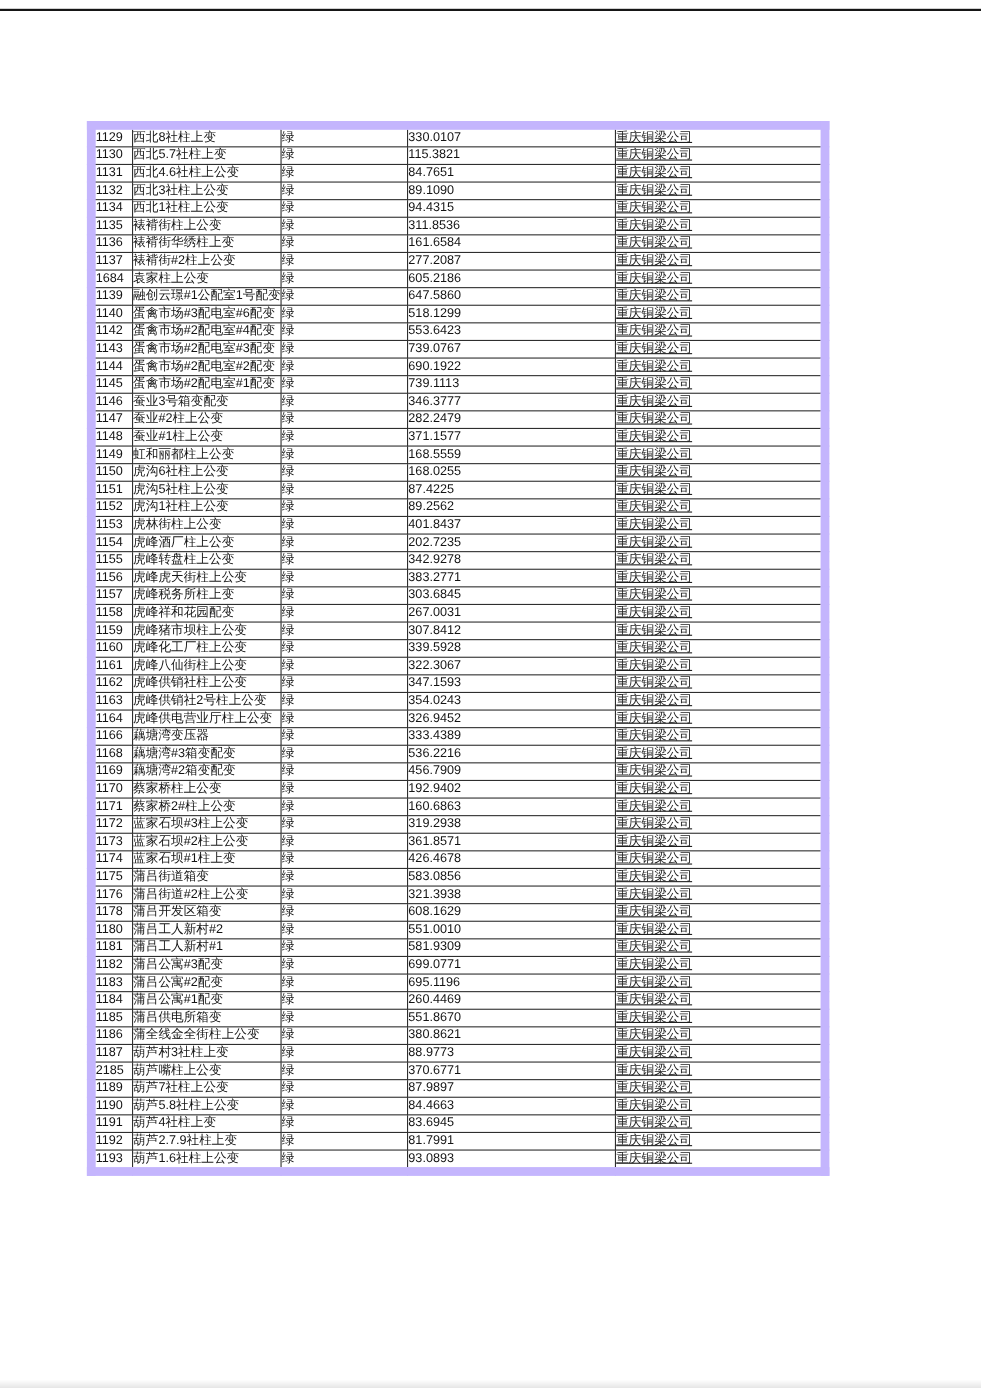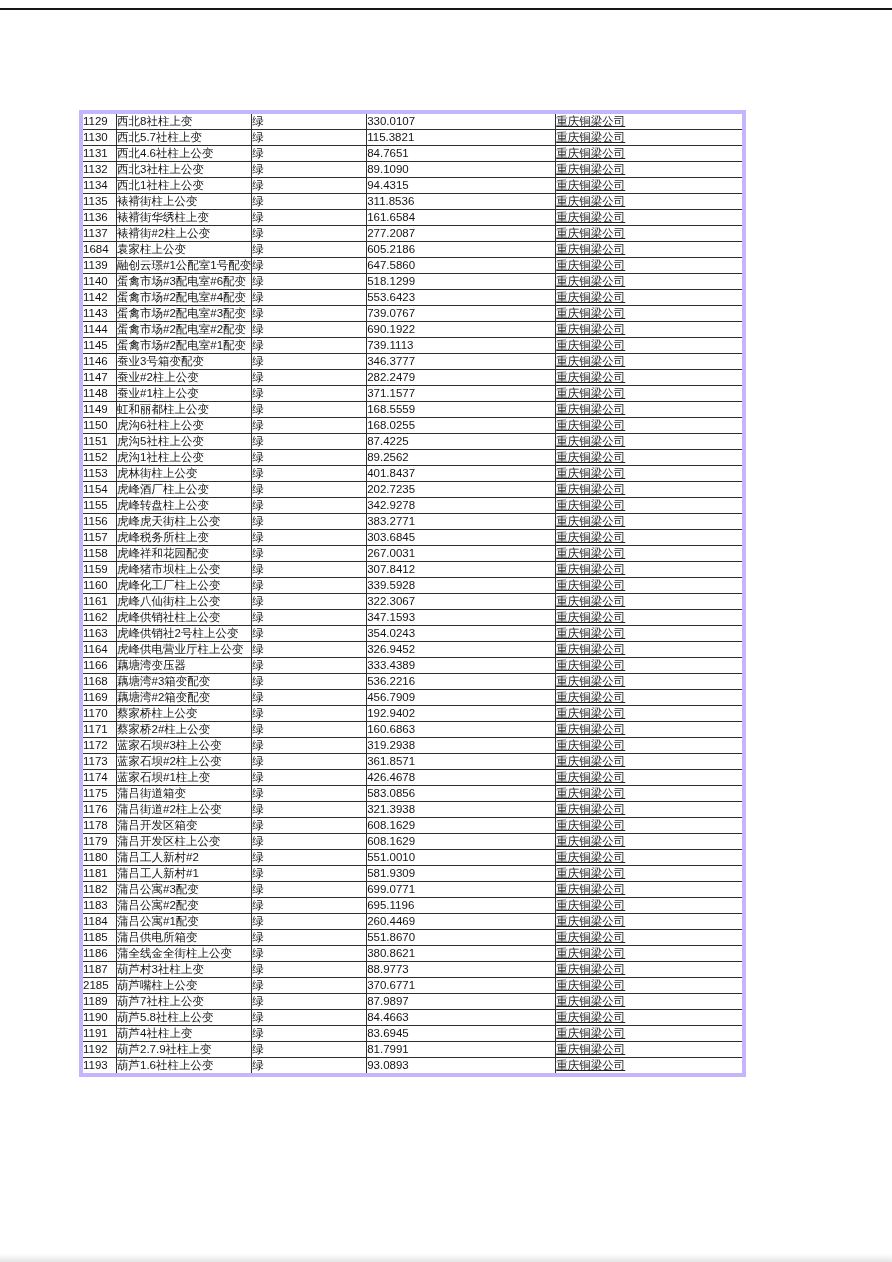--- a/index.html
+++ b/index.html
@@ -20,21 +20,21 @@
     position: absolute;
     left: 0; bottom: 0;
     width: 892px; height: 8px;
     background: linear-gradient(to bottom, rgba(0,0,0,0) 0%, rgba(0,0,0,0.10) 100%);
   }
   table.data-table {
     position: absolute;
     left: 79px; top: 110px;
     border-collapse: collapse;
     table-layout: fixed;
-    border: 4px solid #c4b5fd;
+    border: 8px solid #c4b5fd;
   }
   table.data-table td {
     border: 1px solid #2e2e2e;
     height: 15px;
     font-size: 11.5px;
     line-height: 15px;
     color: #141414;
     padding: 0;
     vertical-align: middle;
     white-space: nowrap;
@@ -366,27 +366,20 @@
     <td class="c-company"><span>重庆铜梁公司</span></td>
   </tr>
       <tr>
     <td class="c-id">1178</td>
     <td class="c-name">蒲吕开发区箱变</td>
     <td class="c-status">绿</td>
     <td class="c-value">608.1629</td>
     <td class="c-company"><span>重庆铜梁公司</span></td>
   </tr>
       <tr>
-    <td class="c-id">1179</td>
-    <td class="c-name">蒲吕开发区柱上公变</td>
-    <td class="c-status">绿</td>
-    <td class="c-value">608.1629</td>
-    <td class="c-company"><span>重庆铜梁公司</span></td>
-  </tr>
-      <tr>
     <td class="c-id">1180</td>
     <td class="c-name">蒲吕工人新村#2</td>
     <td class="c-status">绿</td>
     <td class="c-value">551.0010</td>
     <td class="c-company"><span>重庆铜梁公司</span></td>
   </tr>
       <tr>
     <td class="c-id">1181</td>
     <td class="c-name">蒲吕工人新村#1</td>
     <td class="c-status">绿</td>

